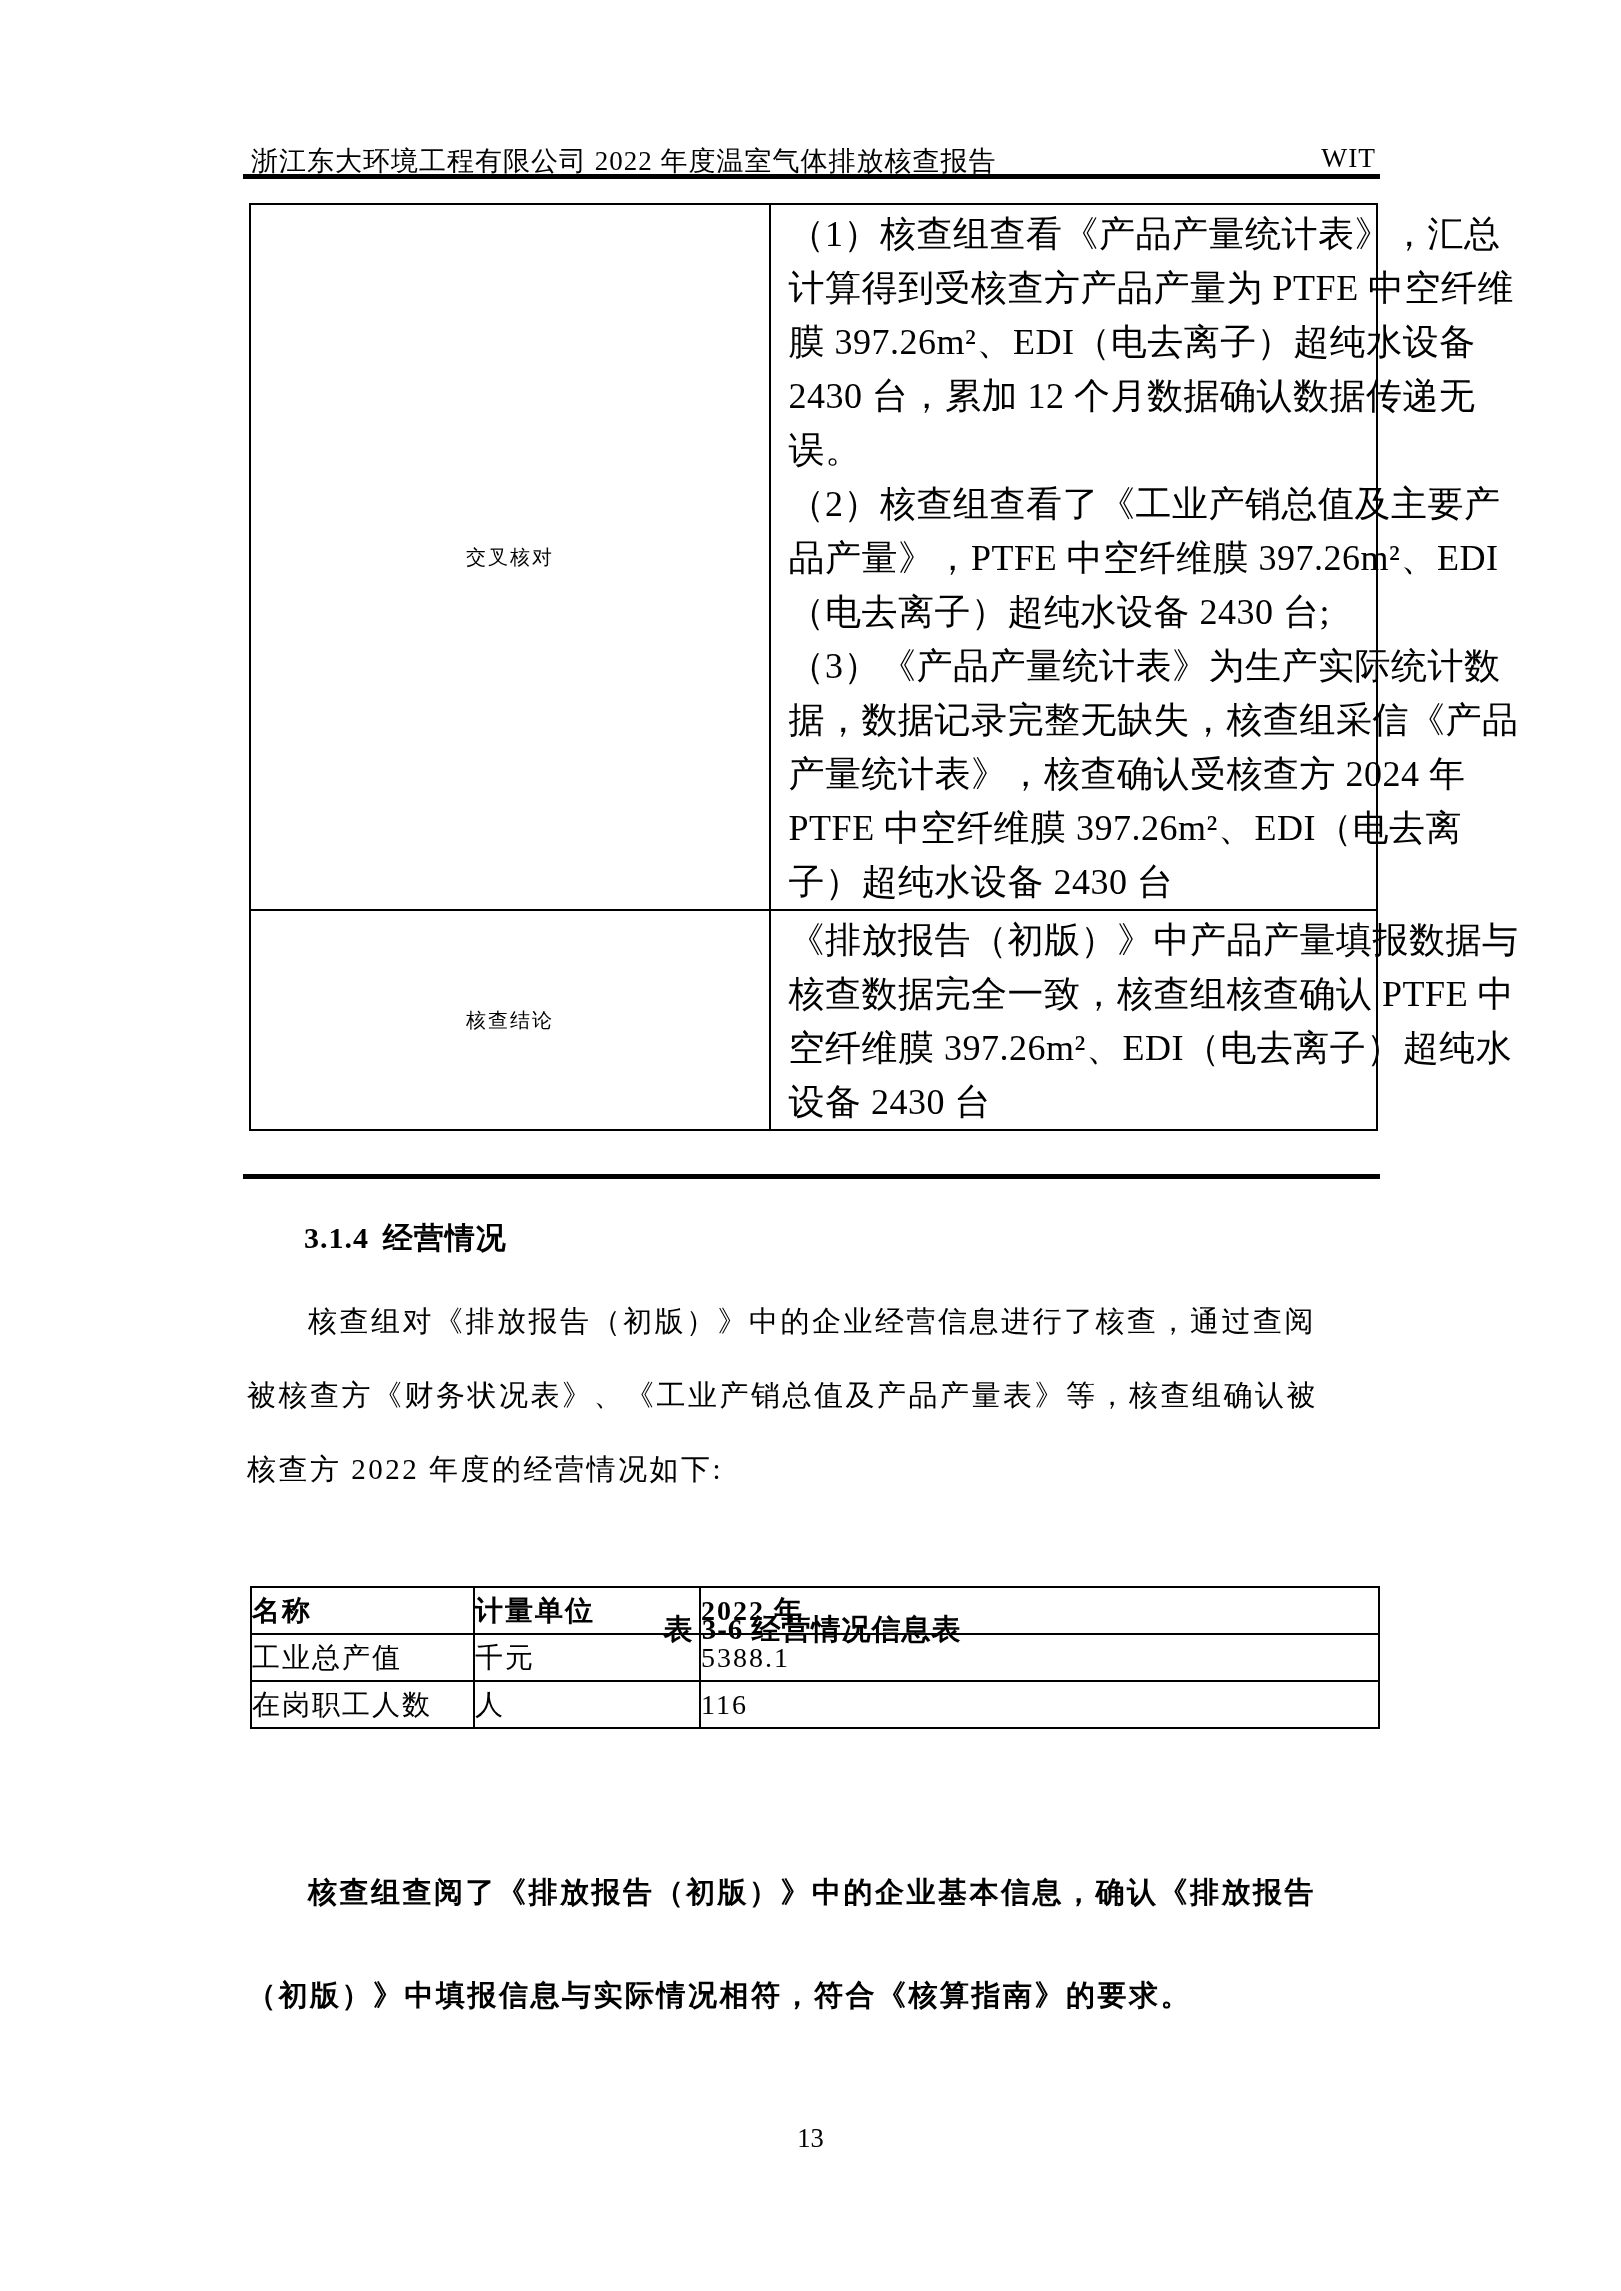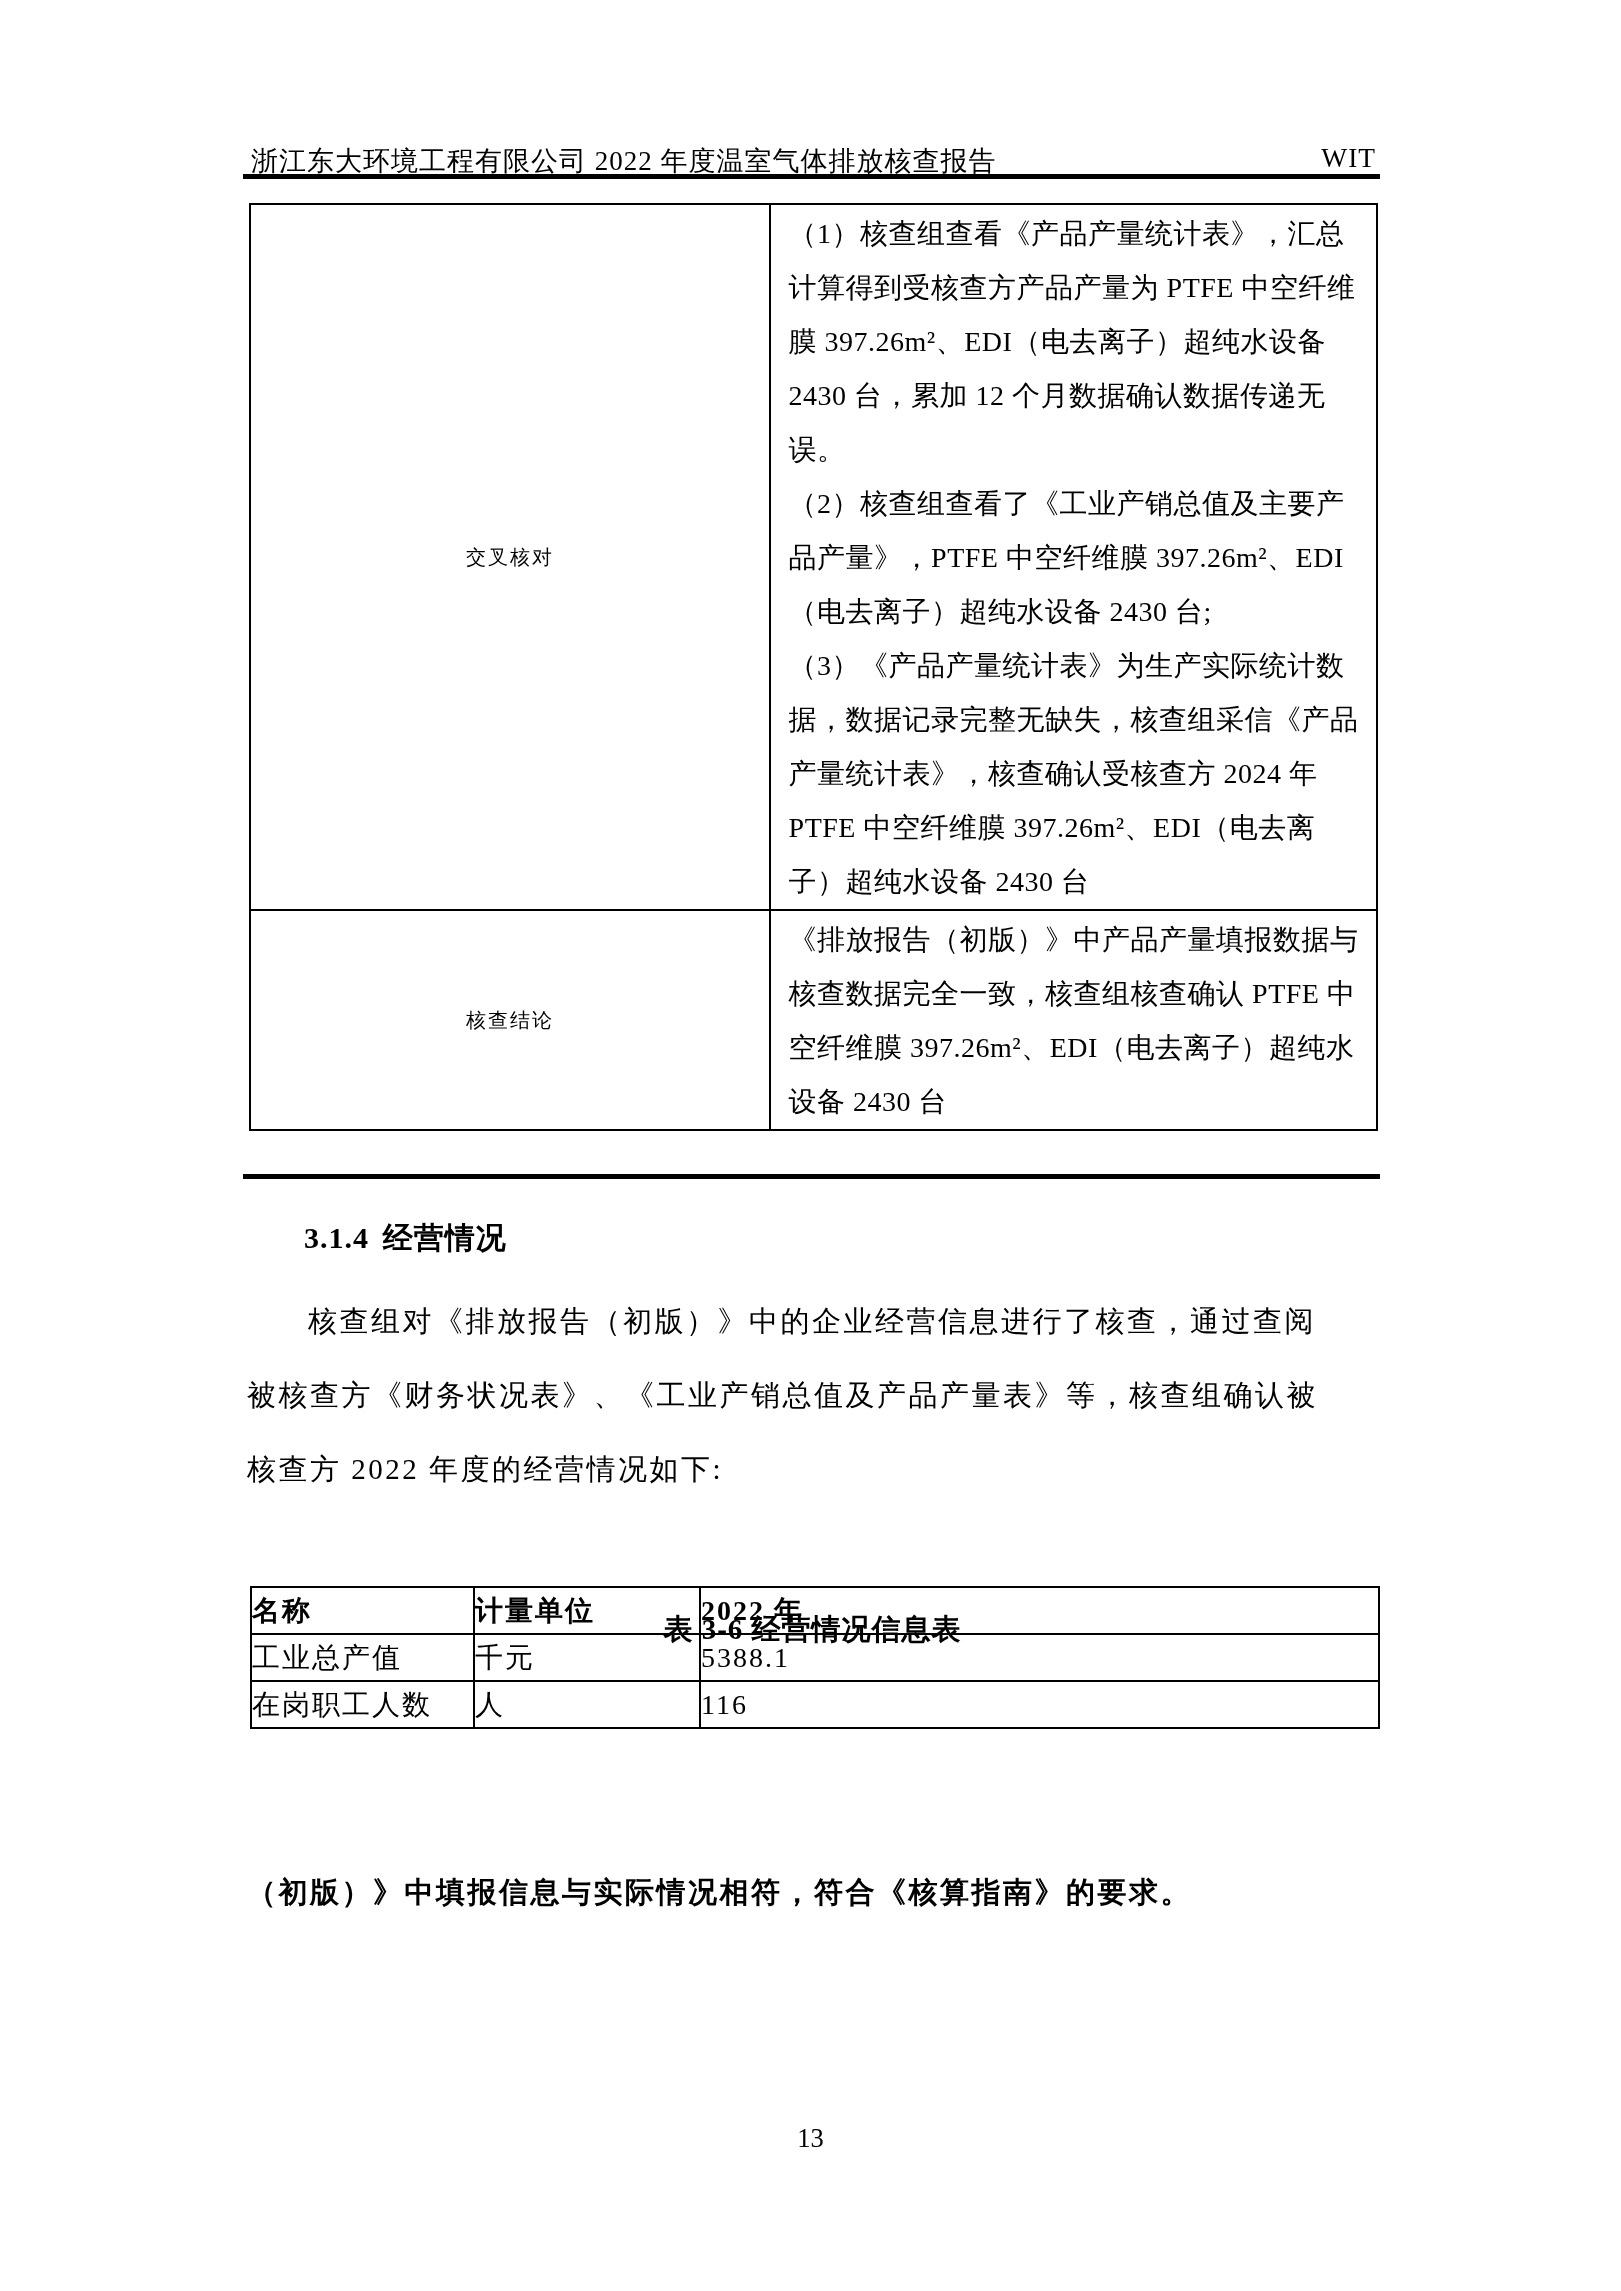--- a/index.html
+++ b/index.html
@@ -10,21 +10,21 @@
   }
   
   .hdr-left{position:absolute;left:251px;top:143px;font-size:27px;letter-spacing:1px;white-space:nowrap;}
   .hdr-right{position:absolute;right:245px;top:143px;font-size:27.4px;letter-spacing:1px;}
   .hdr-rule{position:absolute;left:243px;top:174px;width:1137px;height:4.9px;background:#000;}
 
   
   .t1{position:absolute;left:249px;top:203px;width:1129px;border-collapse:collapse;table-layout:fixed;}
   .t1 td{border:2px solid #000;}
   .t1 td.label{width:516px;text-align:center;vertical-align:middle;font-size:20px;letter-spacing:2px;}
-  .t1 td.content{font-size:28px;line-height:54px;vertical-align:top;padding:2px 11.8px 0 17.6px;letter-spacing:0.5px;margin-left:21px;}
+  .t1 td.content{font-size:36px;line-height:54px;vertical-align:top;padding:2px 11.8px 0 17.6px;letter-spacing:0.5px;margin-left:21px;}
   .t1 tr.r1{height:704px;}
   .t1 tr.r2{height:219px;}
   .t1 .ln{white-space:nowrap;}
 
   
   .sec-rule{position:absolute;left:243px;top:1174px;width:1137px;height:4.9px;background:#000;}
 
   
   .heading{position:absolute;left:304px;top:1218px;font-size:30px;font-weight:bold;letter-spacing:1px;}
   .heading .num{margin-right:13.7px;}
@@ -120,17 +120,18 @@
     </tr>
     <tr>
       <td>在岗职工人数</td>
       <td>人</td>
       <td>116</td>
     </tr>
   </tbody>
 </table>
 
 <div class="para2">
+  <div class="pline indent">核查组查阅了《排放报告（初版）》中的企业基本信息，确认《排放报告</div>
   <div class="pline">（初版）》中填报信息与实际情况相符，符合《核算指南》的要求。</div>
 </div>
 
 <div class="page-num">13</div>
 
 
 </body></html>

